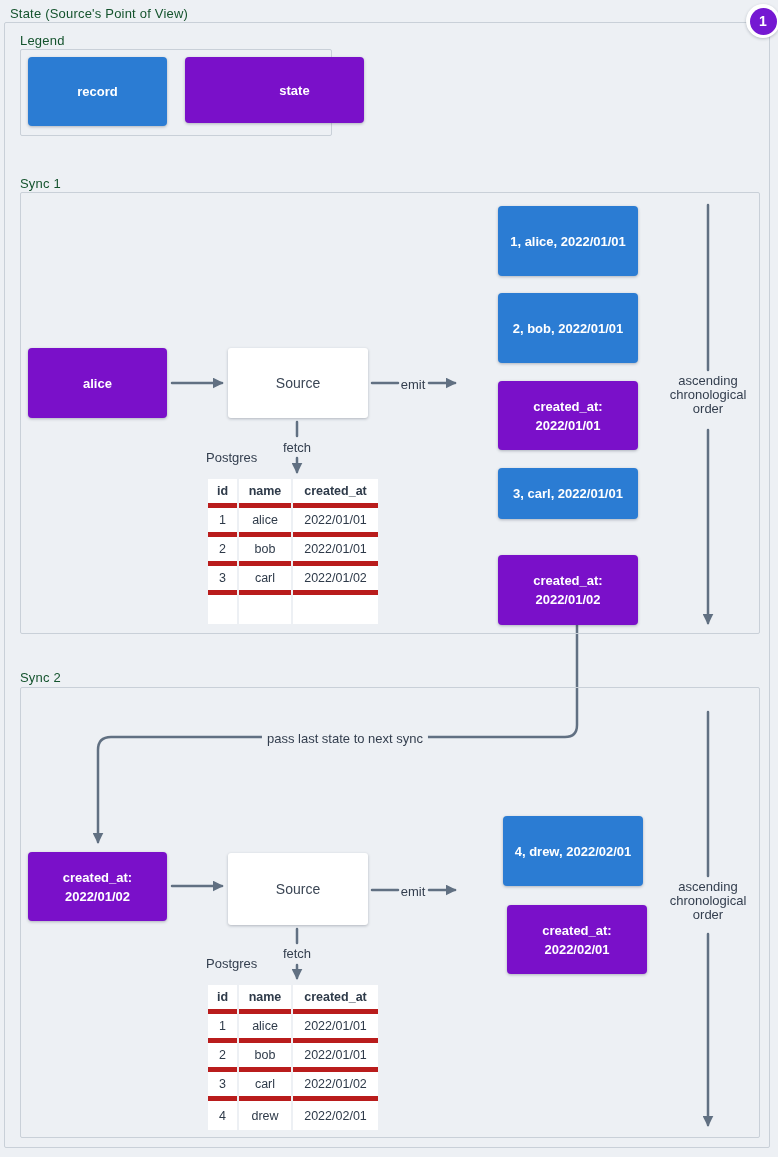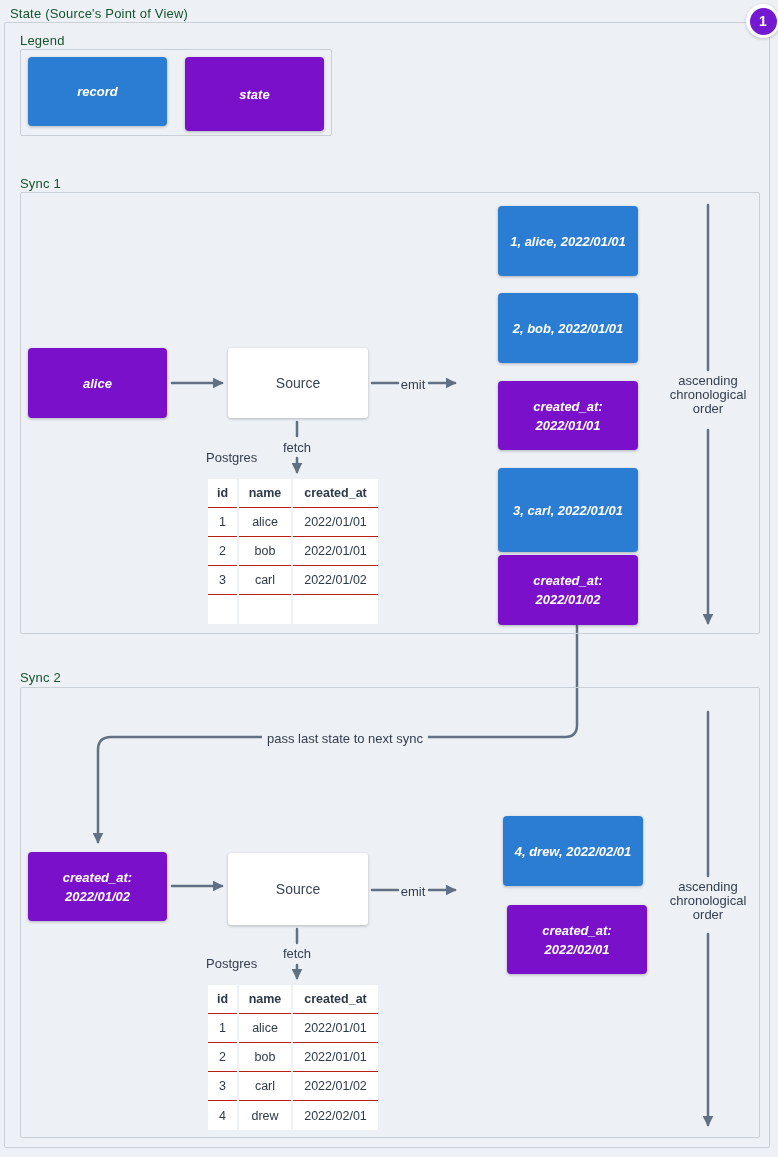--- a/index.html
+++ b/index.html
@@ -7,37 +7,37 @@
     width:778px;height:1157px;position:relative;overflow:hidden;
     background:#edf0f4;
     font-family:"Liberation Sans","DejaVu Sans",sans-serif;
     -webkit-font-smoothing:antialiased;
   }
   .frame{position:absolute;border:1px solid #c9d0d8;border-radius:2px;box-sizing:border-box;}
   .frame-label{position:absolute;font-size:13px;color:#14532d;letter-spacing:.2px;}
   .box{
     position:absolute;border-radius:4px;display:flex;align-items:center;justify-content:center;
     color:#ffffff;font-weight:700;font-size:13px;line-height:19px;text-align:center;
-    white-space:pre-line;box-shadow:0 1px 3px rgba(25,35,55,.30);font-style:italic;
+    white-space:pre-line;box-shadow:0 1px 3px rgba(25,35,55,.30);
   }
   .record{background:#2b7cd3;}
   .state{background:#7a10c9;}
   .node{
     position:absolute;background:#ffffff;border-radius:3px;display:flex;align-items:center;justify-content:center;
     color:#3a4554;font-size:14px;box-shadow:0 1px 3px rgba(25,35,55,.28);
   }
   .lbl{position:absolute;font-size:13px;color:#333e4e;white-space:pre-line;}
   .lbl-c{transform:translateX(-50%);text-align:center;}
   .lbl-cc{transform:translate(-50%,-50%);text-align:center;}
   .order-label{line-height:14px;}
   .pass-label{background:#edf0f4;padding:0 5px;}
   .dtable{position:absolute;display:grid;grid-template-columns:29px 52px 85px;column-gap:2px;}
   .dtable .c{
     height:29px;background:#ffffff;display:flex;align-items:center;justify-content:center;
-    font-size:12.5px;color:#2e3a49;border-bottom:1px solid #b91c1c;box-sizing:border-box;
+    font-size:12.5px;color:#2e3a49;border-bottom:5px solid #b91c1c;box-sizing:border-box;
   }
   .dtable .c.h{font-weight:700;}
   .dtable .c.last{border-bottom:none;}
   .badge-ring{
     position:absolute;left:746px;top:4px;width:34px;height:34px;border-radius:50%;
     background:#ffffff;box-shadow:0 1px 3px rgba(25,35,55,.25);
   }
   .badge{
     position:absolute;left:3.5px;top:3.5px;width:27px;height:27px;border-radius:50%;
     background:#7518d2;color:#fff;font-size:14px;font-weight:700;
@@ -76,21 +76,21 @@
     <path d="M708,934 V1125" marker-end="url(#arr)"></path>
   </g>
 </svg>
 
 <div class="frame" style="left:4px;top:22px;width:766px;height:1126px;"></div>
 <div class="frame-label z1" style="left:10px;top:6px;">State (Source's Point of View)</div>
 
 <div class="frame z1" style="left:20px;top:49px;width:312px;height:87px;"></div>
 <div class="frame-label z1" style="left:20px;top:33px;">Legend</div>
 <div class="box record z1" style="left:28px;top:57px;width:139px;height:69px;">record</div>
-<div class="box state z1" style="left:185px;top:57px;width:139px;height:74px;">state</div>
+<div class="box state z1" style="left:185px;top:57px;width:139px;height:66px;padding-left:40px;">state</div>
 
 <div class="frame z1" style="left:20px;top:192px;width:740px;height:442px;"></div>
 <div class="frame-label z1" style="left:20px;top:176px;">Sync 1</div>
 
 <div class="box state z1" style="left:28px;top:348px;width:139px;height:70px;">alice</div>
 <div class="node z1" style="left:228px;top:348px;width:140px;height:70px;">Source</div>
 
 <div class="lbl lbl-cc z1" style="left:413px;top:384px;">emit</div>
 <div class="lbl lbl-c z1" style="left:297px;top:440px;">fetch</div>
 <div class="lbl z1" style="left:206px;top:450px;">Postgres</div>
@@ -110,21 +110,21 @@
   <div class="c">2022/01/02</div>
   <div class="c last"></div>
   <div class="c last"></div>
   <div class="c last"></div>
 </div>
 
 <div class="box record z1" style="left:498px;top:206px;width:140px;height:70px;">1, alice, 2022/01/01</div>
 <div class="box record z1" style="left:498px;top:293px;width:140px;height:70px;">2, bob, 2022/01/01</div>
 <div class="box state z1" style="left:498px;top:381px;width:140px;height:69px;">created_at:
 2022/01/01</div>
-<div class="box record z1" style="left:498px;top:468px;width:140px;height:84px;">3, carl, 2022/01/01</div>
+<div class="box record z1" style="left:498px;top:468px;width:140px;height:51px;">3, carl, 2022/01/01</div>
 <div class="box state z1" style="left:498px;top:555px;width:140px;height:70px;">created_at:
 2022/01/02</div>
 
 <div class="lbl lbl-c order-label z1" style="left:708px;top:374px;">ascending
 chronological
 order</div>
 
 <div class="lbl lbl-cc pass-label z1" style="left:345px;top:738px;">pass last state to next sync</div>
 
 <div class="frame z1" style="left:20px;top:687px;width:740px;height:451px;"></div>

